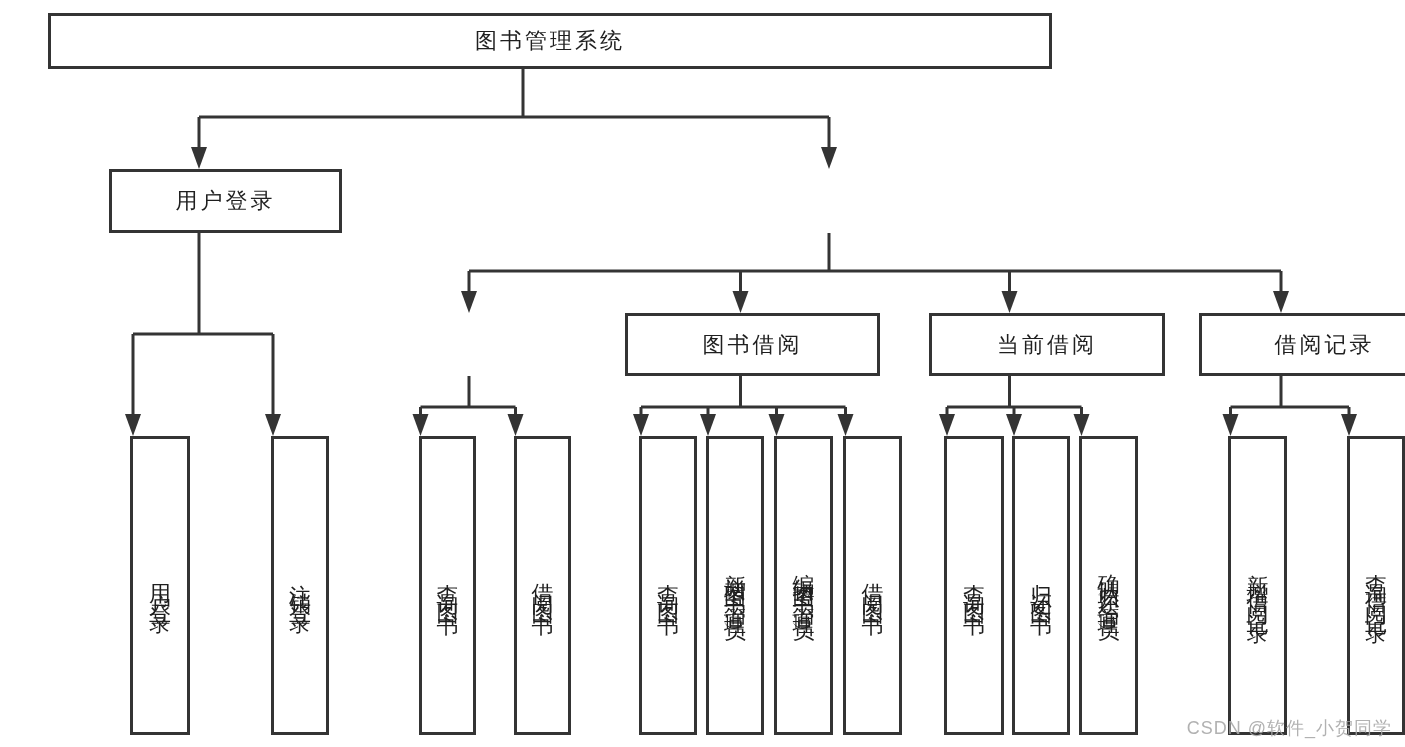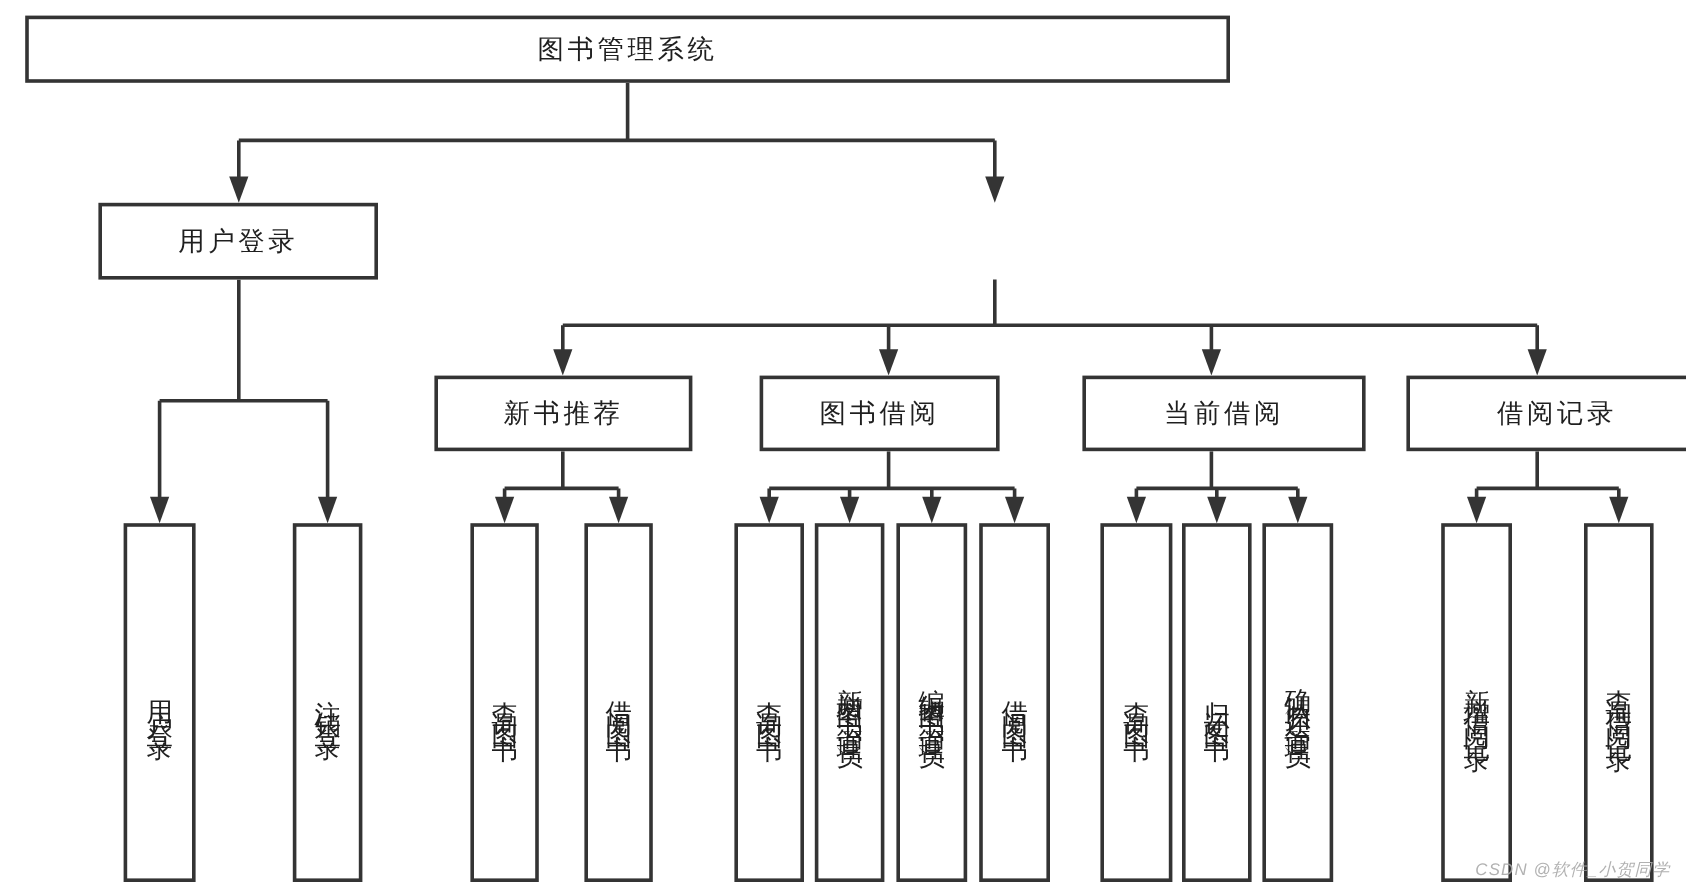--- a/index.html
+++ b/index.html
@@ -12,34 +12,34 @@
   body{font-family:"Liberation Sans", sans-serif;color:var(--text);}
   #stage{
     position:relative;width:1405px;height:747px;background:var(--bg);
     overflow:hidden;
   }
   .wires{position:absolute;left:0;top:0;pointer-events:none;}
   .wire{fill:none;stroke:var(--line);stroke-width:3;}
   .head{fill:var(--line);stroke:none;}
   .node{
     position:absolute;box-sizing:border-box;border:3px solid var(--line);
-    background:#fff;display:flex;align-items:center;justify-content:center;
+    background:#fff;display:flex;align-items:center;justify-content:center;margin-left:27px;
   }
   .hlabel{
     font-size:22px;letter-spacing:3px;white-space:nowrap;color:var(--text);
   }
   .leaf{top:436px;height:299px;}
   .vtext{
     writing-mode:vertical-rl;
     font-size:22px;letter-spacing:0.45em;white-space:nowrap;color:var(--text);
   }
   .vtext.tight{letter-spacing:0.30em;}
   .watermark{
-    position:absolute;top:716px;right:13px;font-size:14px;letter-spacing:1px;
-    color:var(--wm);opacity:.9;white-space:nowrap;z-index:5;font-style:italic;
+    position:absolute;top:716px;right:13px;font-size:18px;letter-spacing:1px;
+    color:var(--wm);opacity:.9;white-space:nowrap;z-index:5;
   }
 </style>
 </head>
 <body>
 
 <div id="stage">
 
   <svg class="wires" width="1405" height="747" viewBox="0 0 1405 747">
     <g>
       <path class="wire" d="M523 69 V117 M199 117 H829 M199 117 V150 M829 117 V150"></path>
@@ -84,24 +84,21 @@
   </svg>
 
   <div class="node" style="left:21px;top:13px;width:1004px;height:56px">
     <span class="hlabel">图书管理系统</span>
   </div>
 
   <div class="node" style="left:82px;top:169px;width:233px;height:64px">
     <span class="hlabel">用户登录</span>
   </div>
 
-  <div class="node" style="left:362px;top:313px;width:215px;height:63px">
-    <span class="hlabel">新书推荐</span>
-  </div>
-  <div class="node" style="left:633px;top:313px;width:200px;height:63px">
+  <div class="node" style="left:598px;top:313px;width:255px;height:63px">
     <span class="hlabel">图书借阅</span>
   </div>
   <div class="node" style="left:902px;top:313px;width:236px;height:63px">
     <span class="hlabel">当前借阅</span>
   </div>
   <div class="node" style="left:1172px;top:313px;width:251px;height:63px">
     <span class="hlabel">借阅记录</span>
   </div>
 
   <div class="node leaf" style="left:103px;width:60px">

